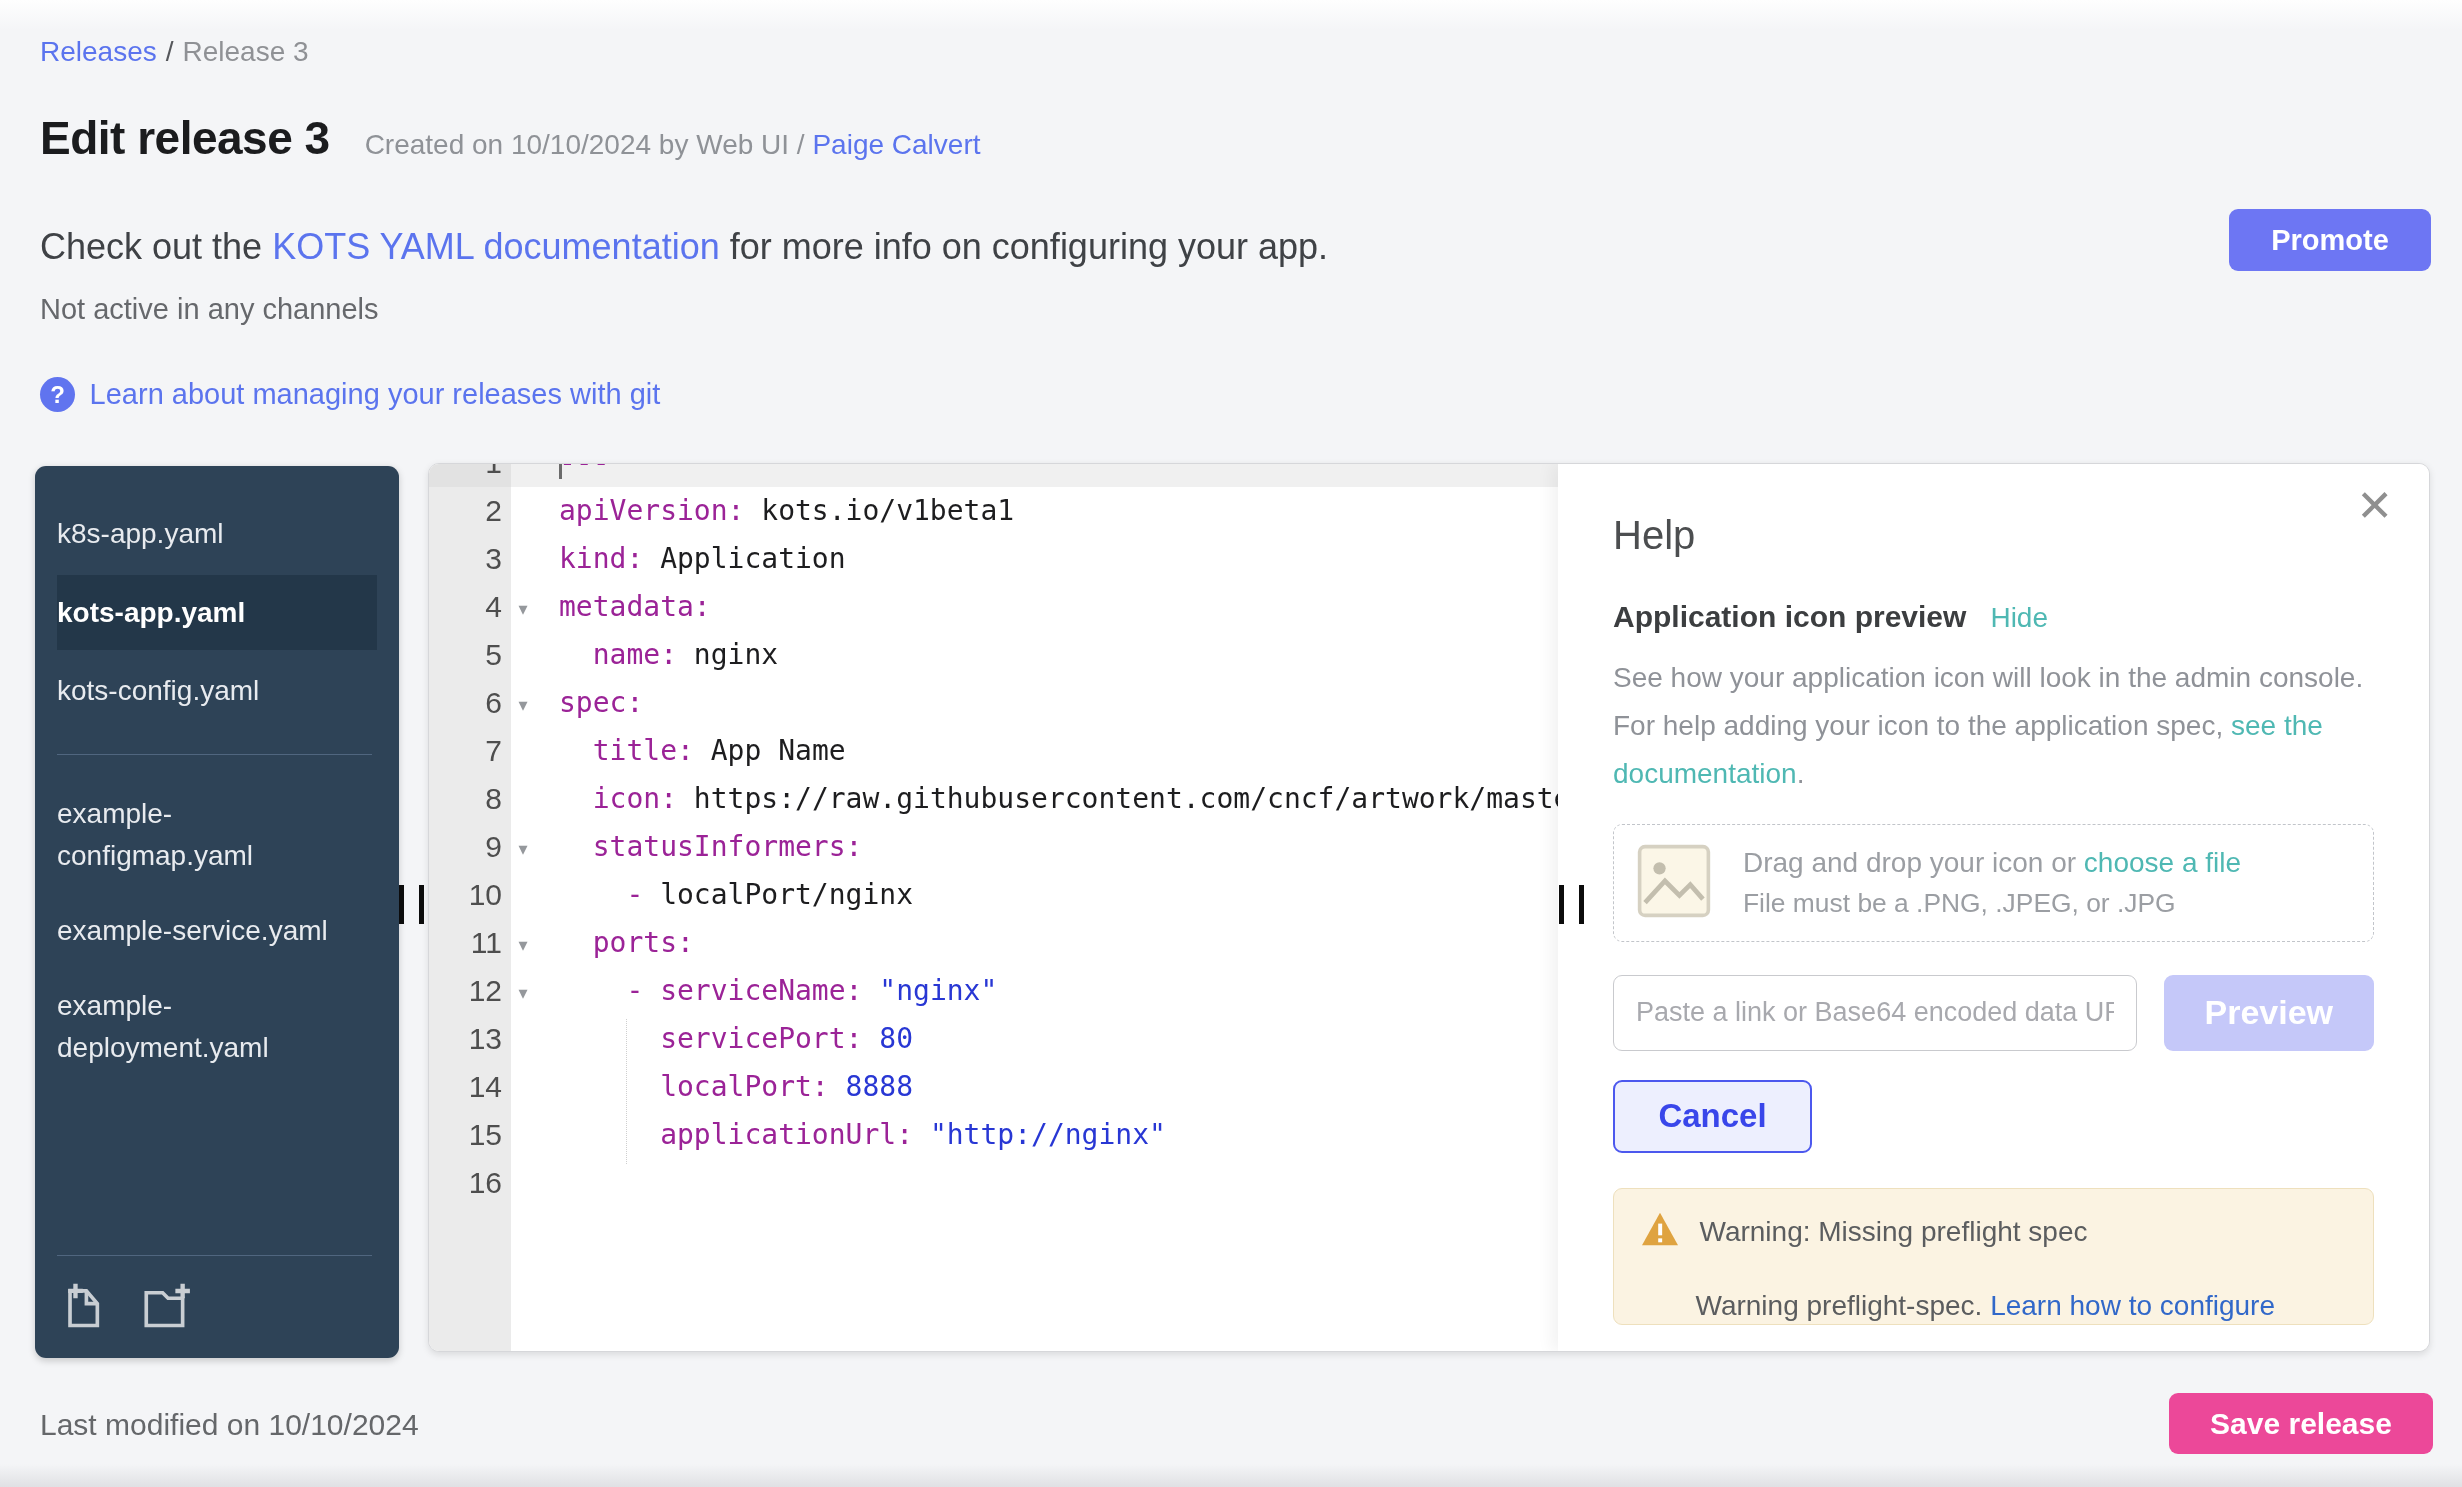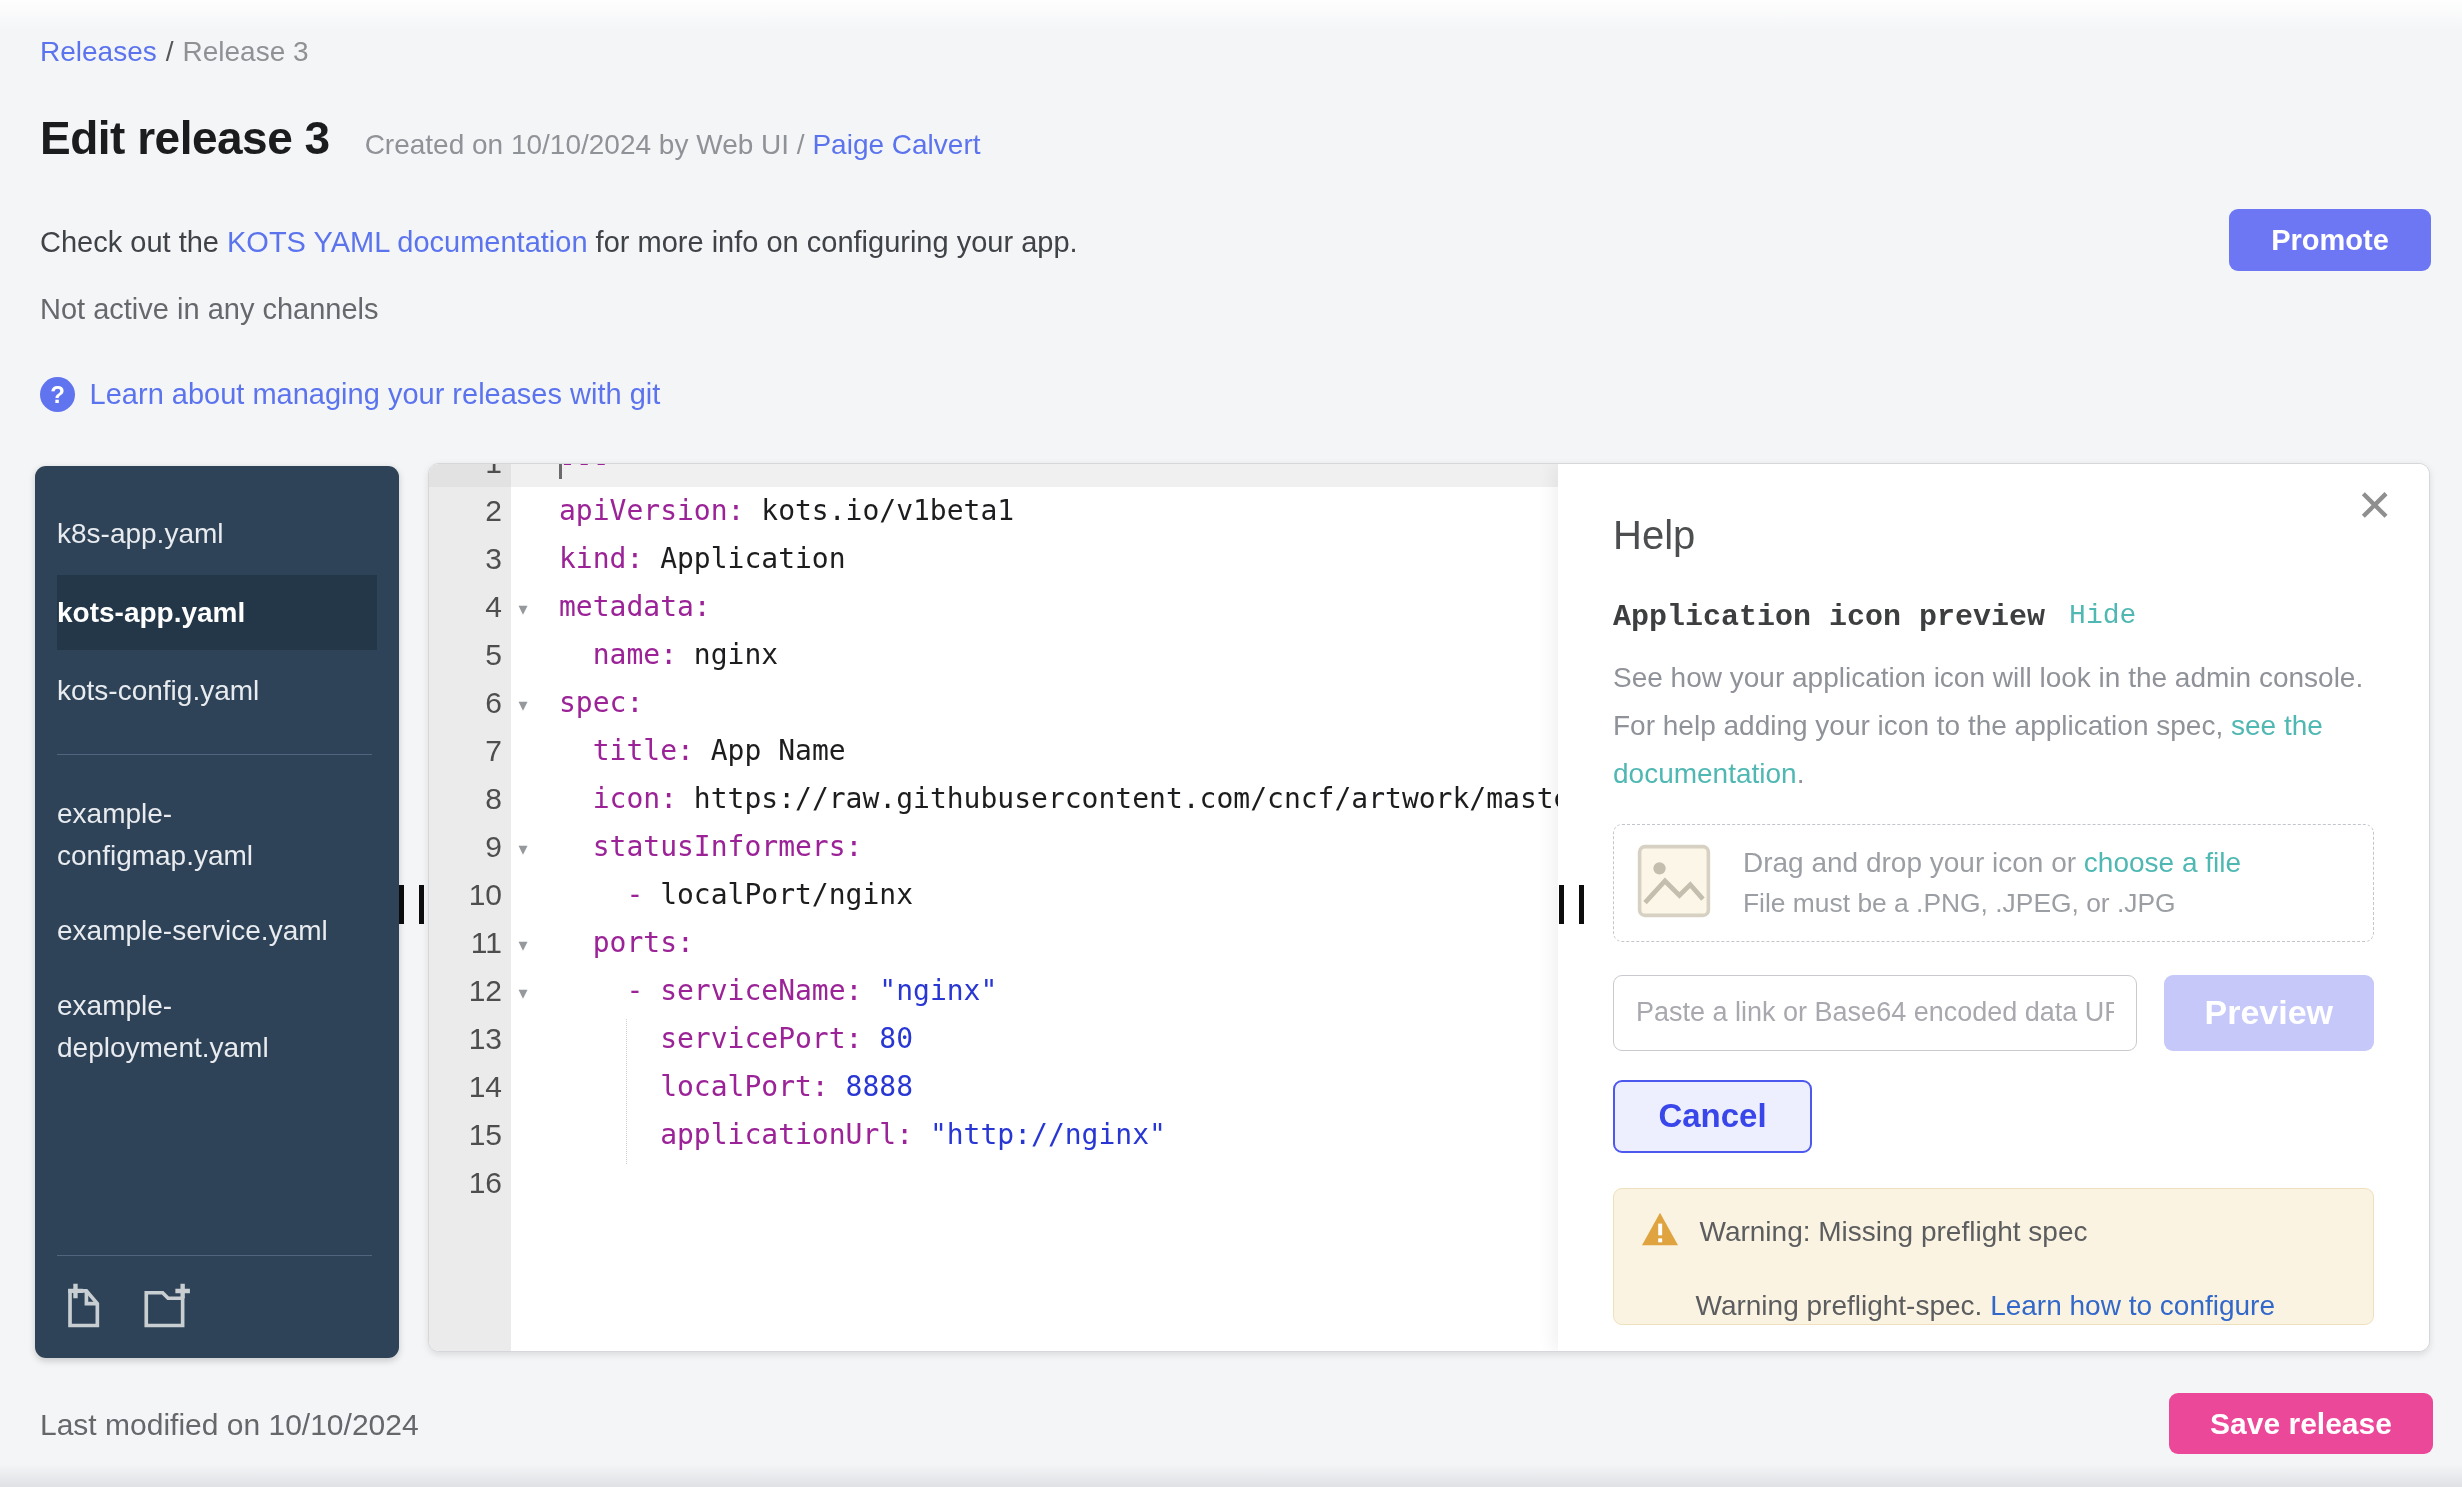--- a/index.html
+++ b/index.html
@@ -17,21 +17,21 @@
   .breadcrumb{position:absolute;left:40px;top:36px;font-size:28px;text-align:right;}
   .breadcrumb .bc-link{color:#5b74ee;cursor:pointer;}
   .breadcrumb .bc-sep{color:#55575b;margin:0 9px;}
   .breadcrumb .bc-cur{color:#8f9195;}
 
   .title-row{position:absolute;left:40px;top:111px;display:flex;align-items:baseline;gap:35px;}
   .page-title{font-size:46px;font-weight:bold;color:#1b1c1e;letter-spacing:-0.5px;}
   .created{font-size:28px;color:#8f9297;}
   .created .link{color:#5b74ee;cursor:pointer;}
 
-  .docs-row{position:absolute;left:40px;top:226px;font-size:29px;color:#3f4246;}
+  .docs-row{position:absolute;left:40px;top:226px;font-size:36px;color:#3f4246;}
   .docs-row .link{color:#5b74ee;cursor:pointer;}
 
   .promote-btn{position:absolute;right:31px;top:209px;width:202px;height:62px;
     background:#6d76f3;border:none;border-radius:9px;color:#fff;
     font-family:"Liberation Sans",sans-serif;font-size:29px;font-weight:bold;cursor:pointer;}
 
   .status-row{position:absolute;left:40px;top:293px;font-size:29px;color:#66686c;}
 
   .git-row{position:absolute;left:40px;top:377px;display:flex;align-items:center;gap:14.6px;
     font-size:29px;color:#5b74ee;cursor:pointer;}
@@ -70,21 +70,21 @@
   .tk-plain{color:#1d1d1f;}
   .tk-val{color:#2837d4;}
   .caret{display:inline-block;width:2.7px;height:35px;background:#6b6b6b;vertical-align:-6.4px;margin-right:-2.7px;}
   .indent-guide{position:absolute;left:197px;top:555px;height:145px;border-left:1.8px dotted #cfcfcf;}
 
   
   .help-panel{position:absolute;left:1129px;top:0;right:0;bottom:0;background:#fff;
     padding:0 55px 0 55px;box-shadow:-7.3px 0 14.6px rgba(0,0,0,.05);}
   .close-x{position:absolute;top:20px;right:36px;font-size:44px;color:#8f8f8f;cursor:pointer;line-height:1;}
   .help-title{margin-top:49px;font-size:40px;color:#4c4e50;}
-  .preview-header{margin-top:42px;display:flex;align-items:flex-start;font-family:Liberation Mono, monospace;}
+  .preview-header{margin-top:42px;display:flex;align-items:flex-end;}
   .preview-title{font-size:30px;font-weight:bold;color:#3c3e40;}
   .hide-link{font-size:28px;color:#4fb8b3;margin-left:24px;cursor:pointer;}
   .help-desc{margin-top:20px;font-size:28px;color:#8f9298;line-height:48px;width:769px;}
   .help-desc .teal-link{color:#4fb8b3;cursor:pointer;}
   .dropzone{margin-top:25.5px;height:118px;border:1.8px dashed #c2c5ca;border-radius:9px;
     display:flex;align-items:center;gap:31px;padding-left:22px;cursor:pointer;}
   .dz-text .dz-line1{font-size:28px;color:#9b9ea3;}
   .dz-text .teal-link{color:#4fb8b3;cursor:pointer;}
   .dz-text .dz-line2{font-size:26.4px;color:#9b9ea3;margin-top:9px;}
   .input-row{margin-top:33px;display:flex;gap:27px;}

